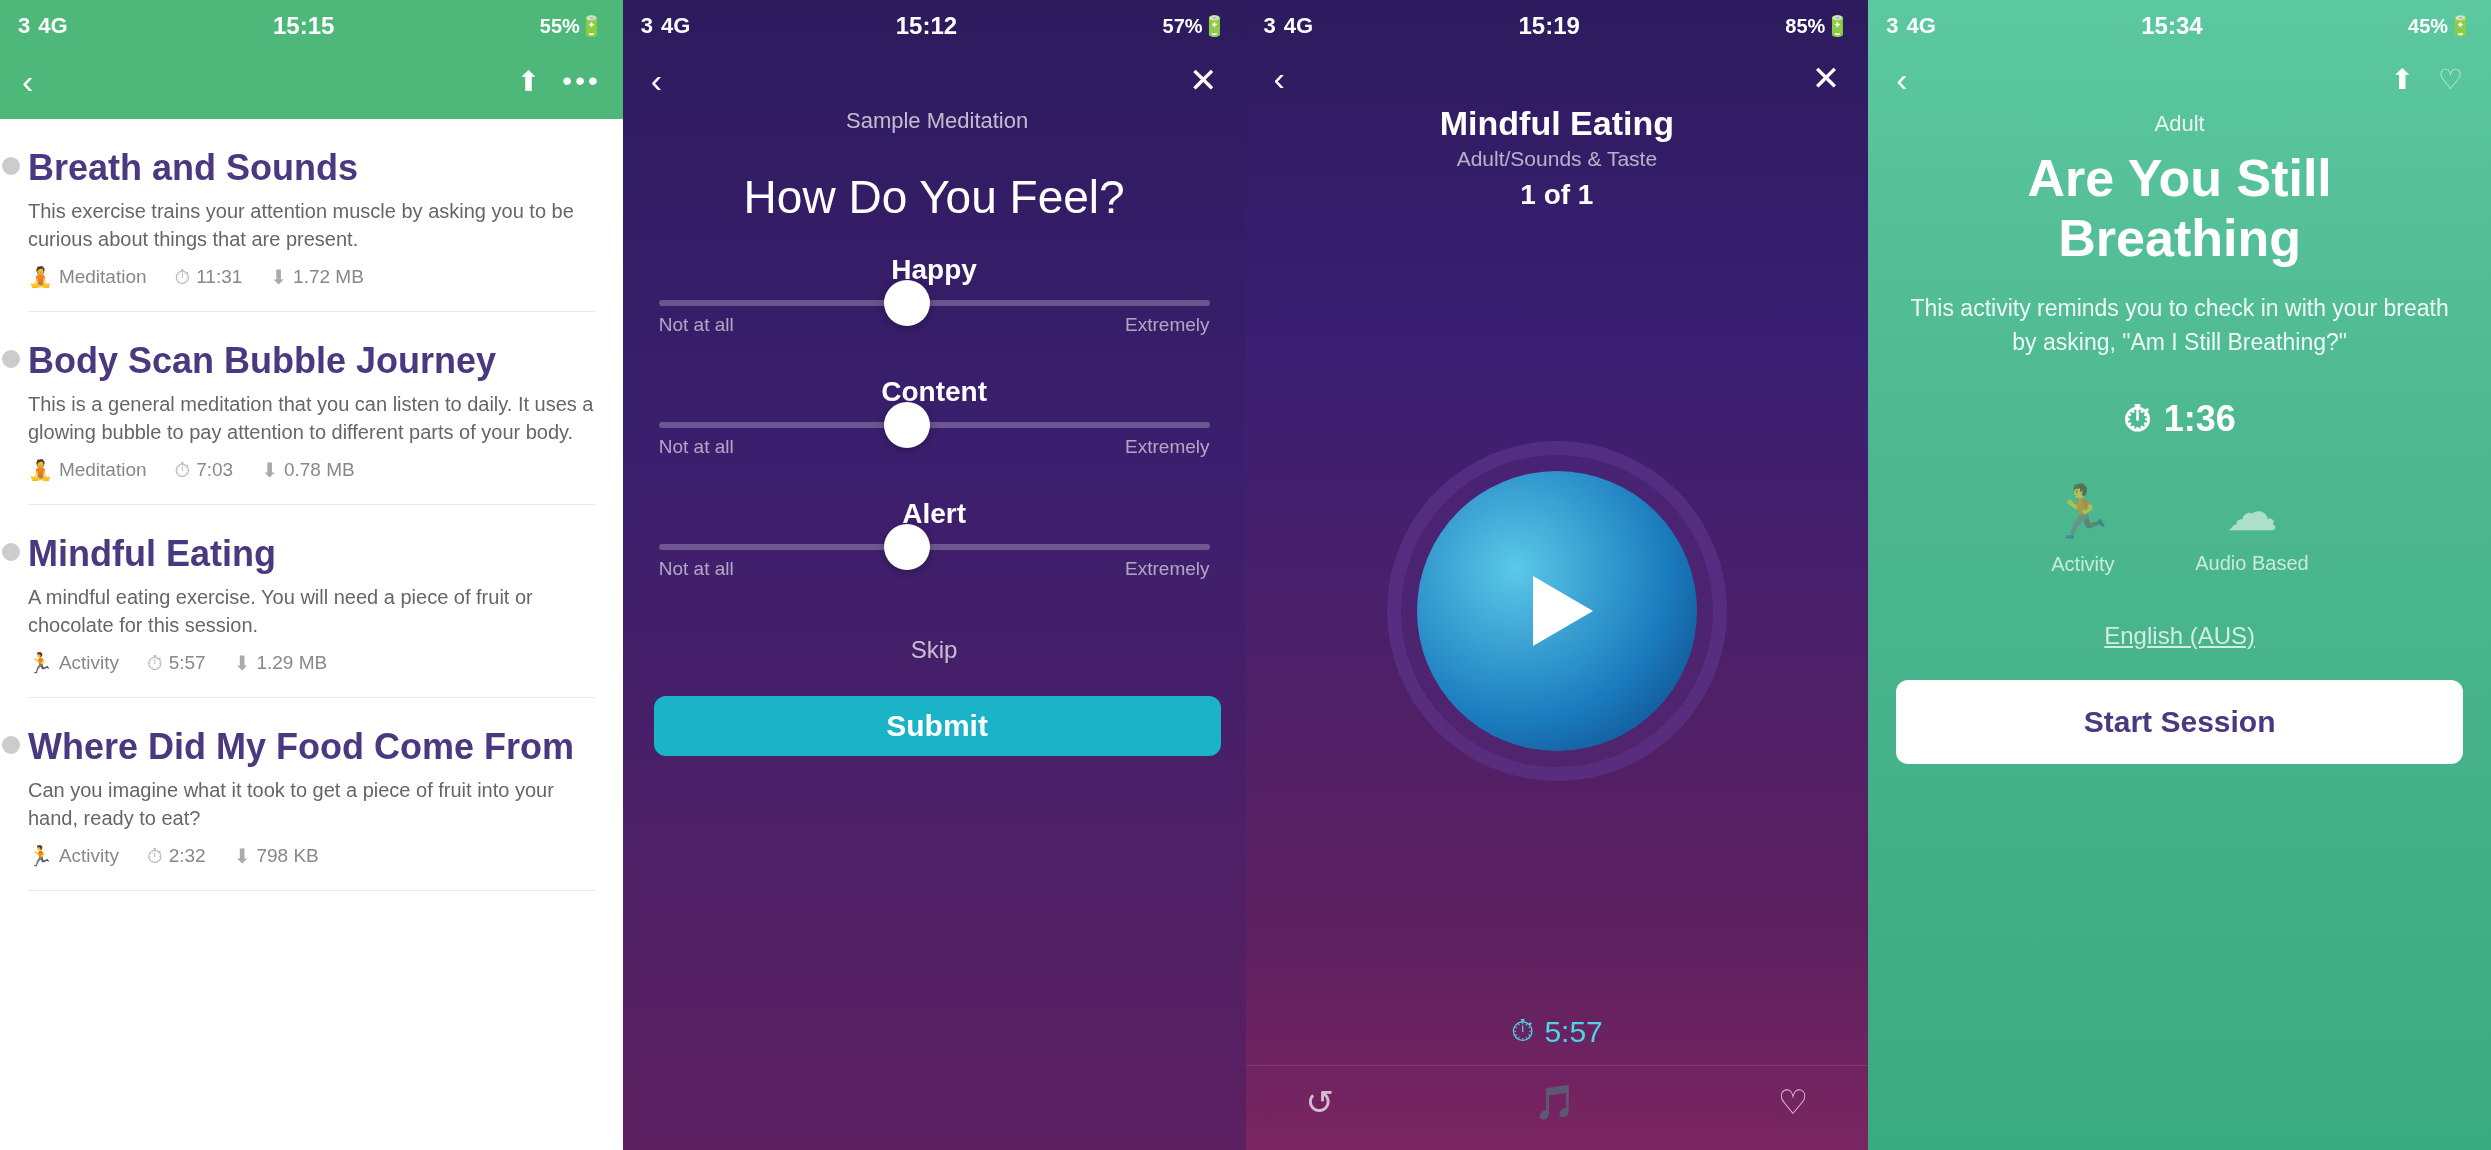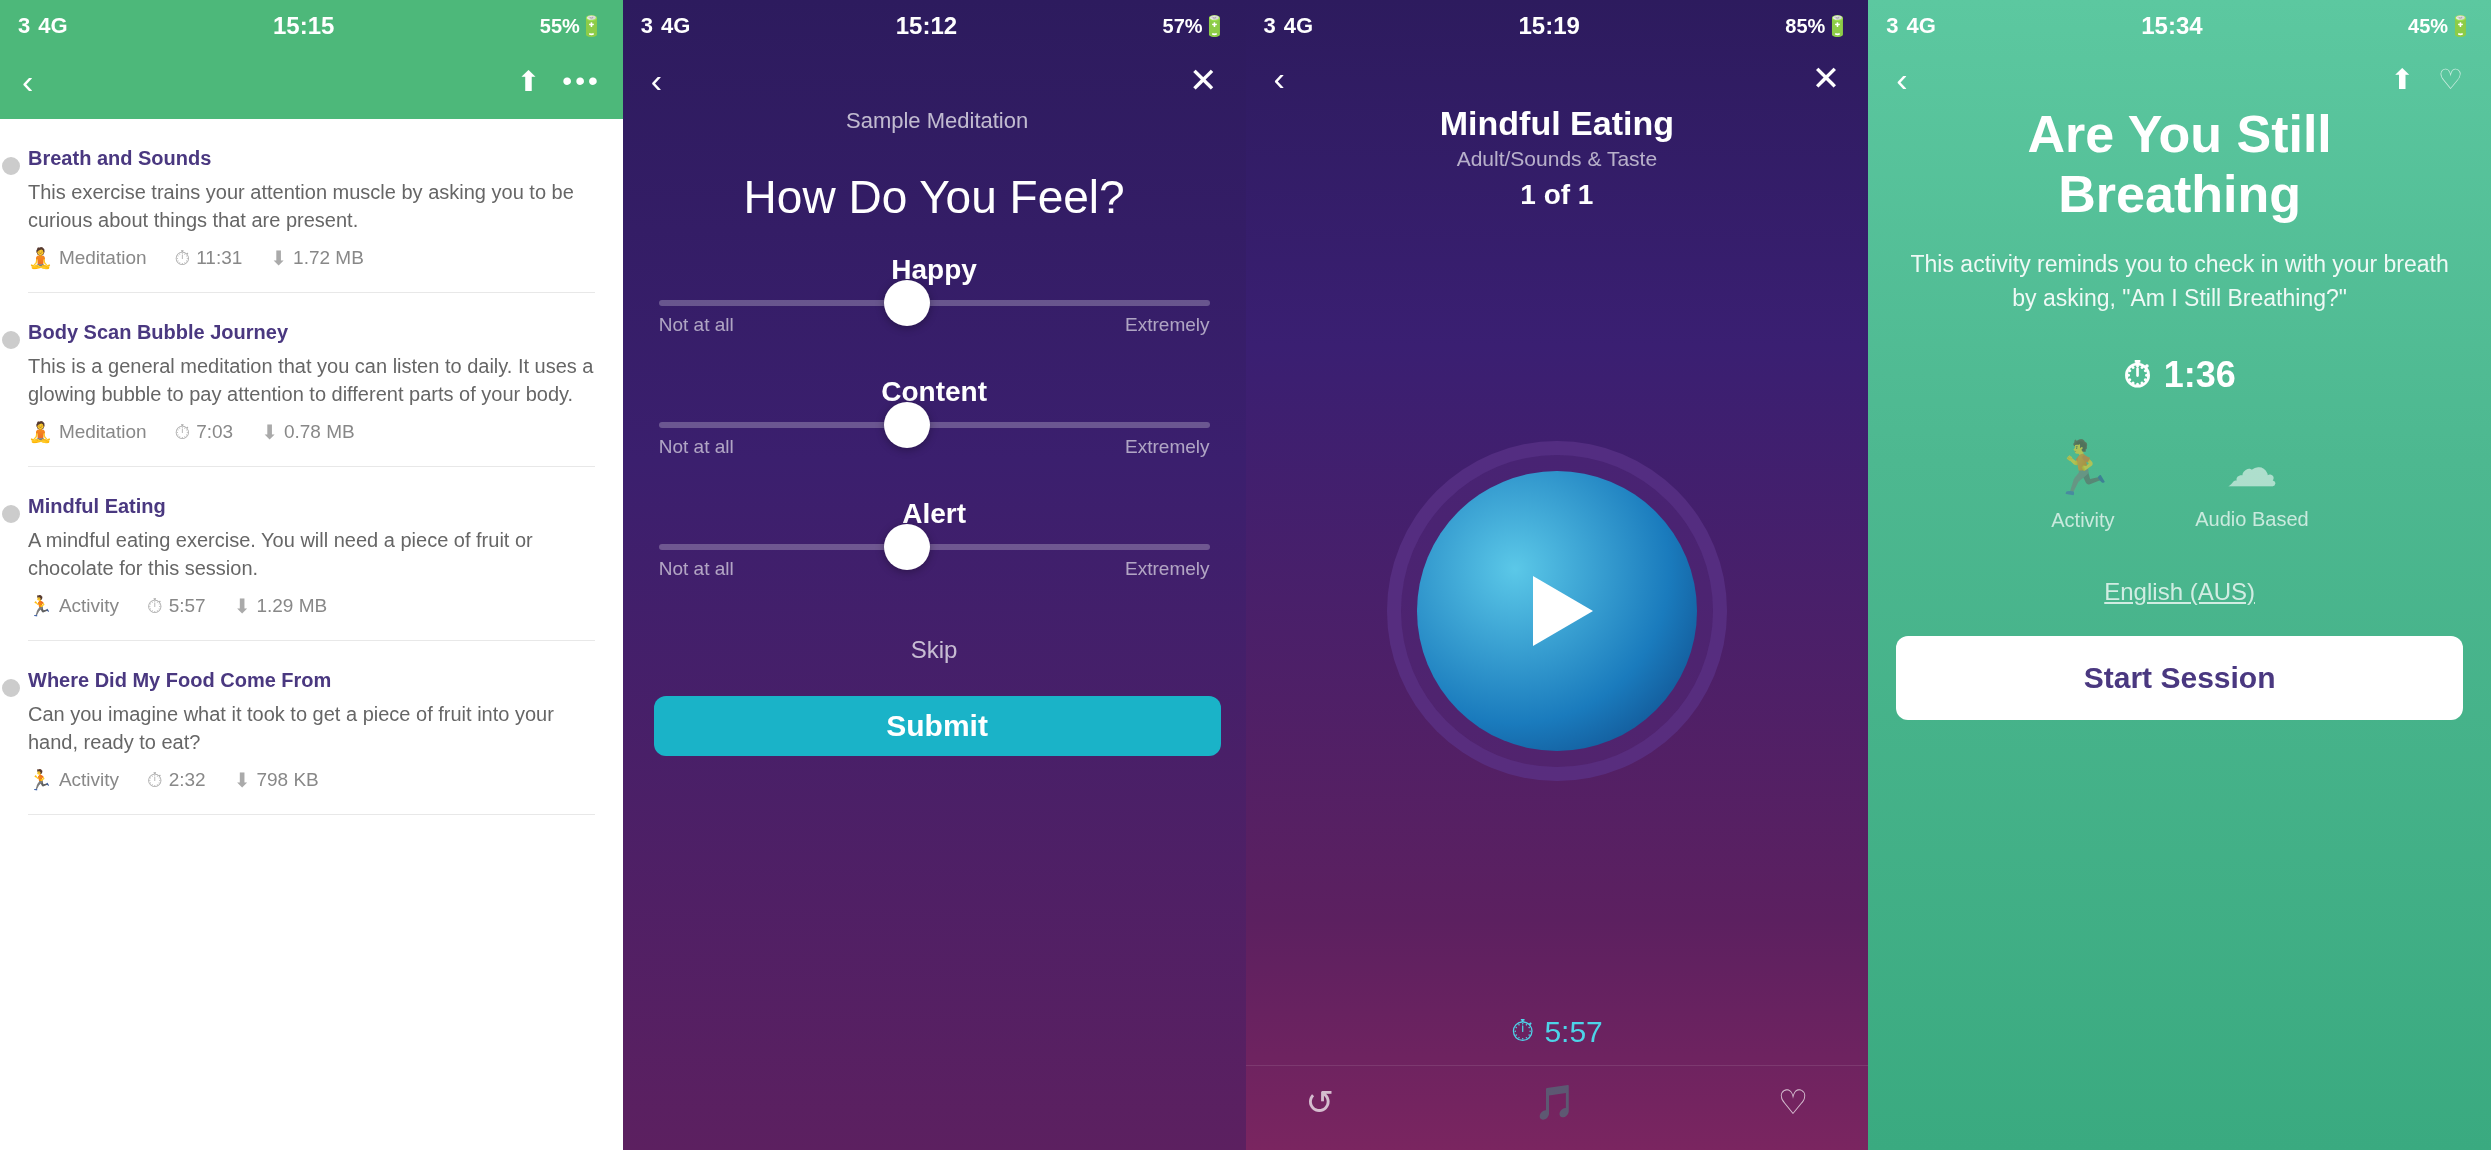--- a/index.html
+++ b/index.html
@@ -67,21 +67,21 @@
       width: 14px;
       height: 14px;
       border-radius: 50%;
       background: #ccc;
       border: 2px solid #ccc;
       position: absolute;
       left: -26px;
       top: 38px;
     }
     .list-item-title {
-      font-size: 20px;
+      font-size: 36px;
       font-weight: 700;
       color: #4a3880;
       margin-bottom: 8px;
     }
     .list-item-desc {
       font-size: 20px;
       color: #666;
       line-height: 1.4;
       margin-bottom: 12px;
     }
@@ -558,20 +558,21 @@
       <span>🔋</span>
     </div>
   </div>
   <div class="panel-4-nav">
     <span class="nav-chevron">‹</span>
     <div style="display:flex;gap:24px;">
       <span class="nav-upload">⬆</span>
       <span class="nav-heart">♡</span>
     </div>
   </div>
+  <div class="panel-4-section-label">Adult</div>
   <div class="panel-4-title">Are You Still Breathing</div>
   <div class="panel-4-desc">This activity reminds you to check in with your breath by asking, "Am I Still Breathing?"</div>
   <div class="panel-4-timer">
     <span>⏱</span>
     <span>1:36</span>
   </div>
   <div class="panel-4-icons">
     <div class="panel-4-icon-item">
       <span class="panel-4-icon-symbol">🏃</span>
       <span>Activity</span>

